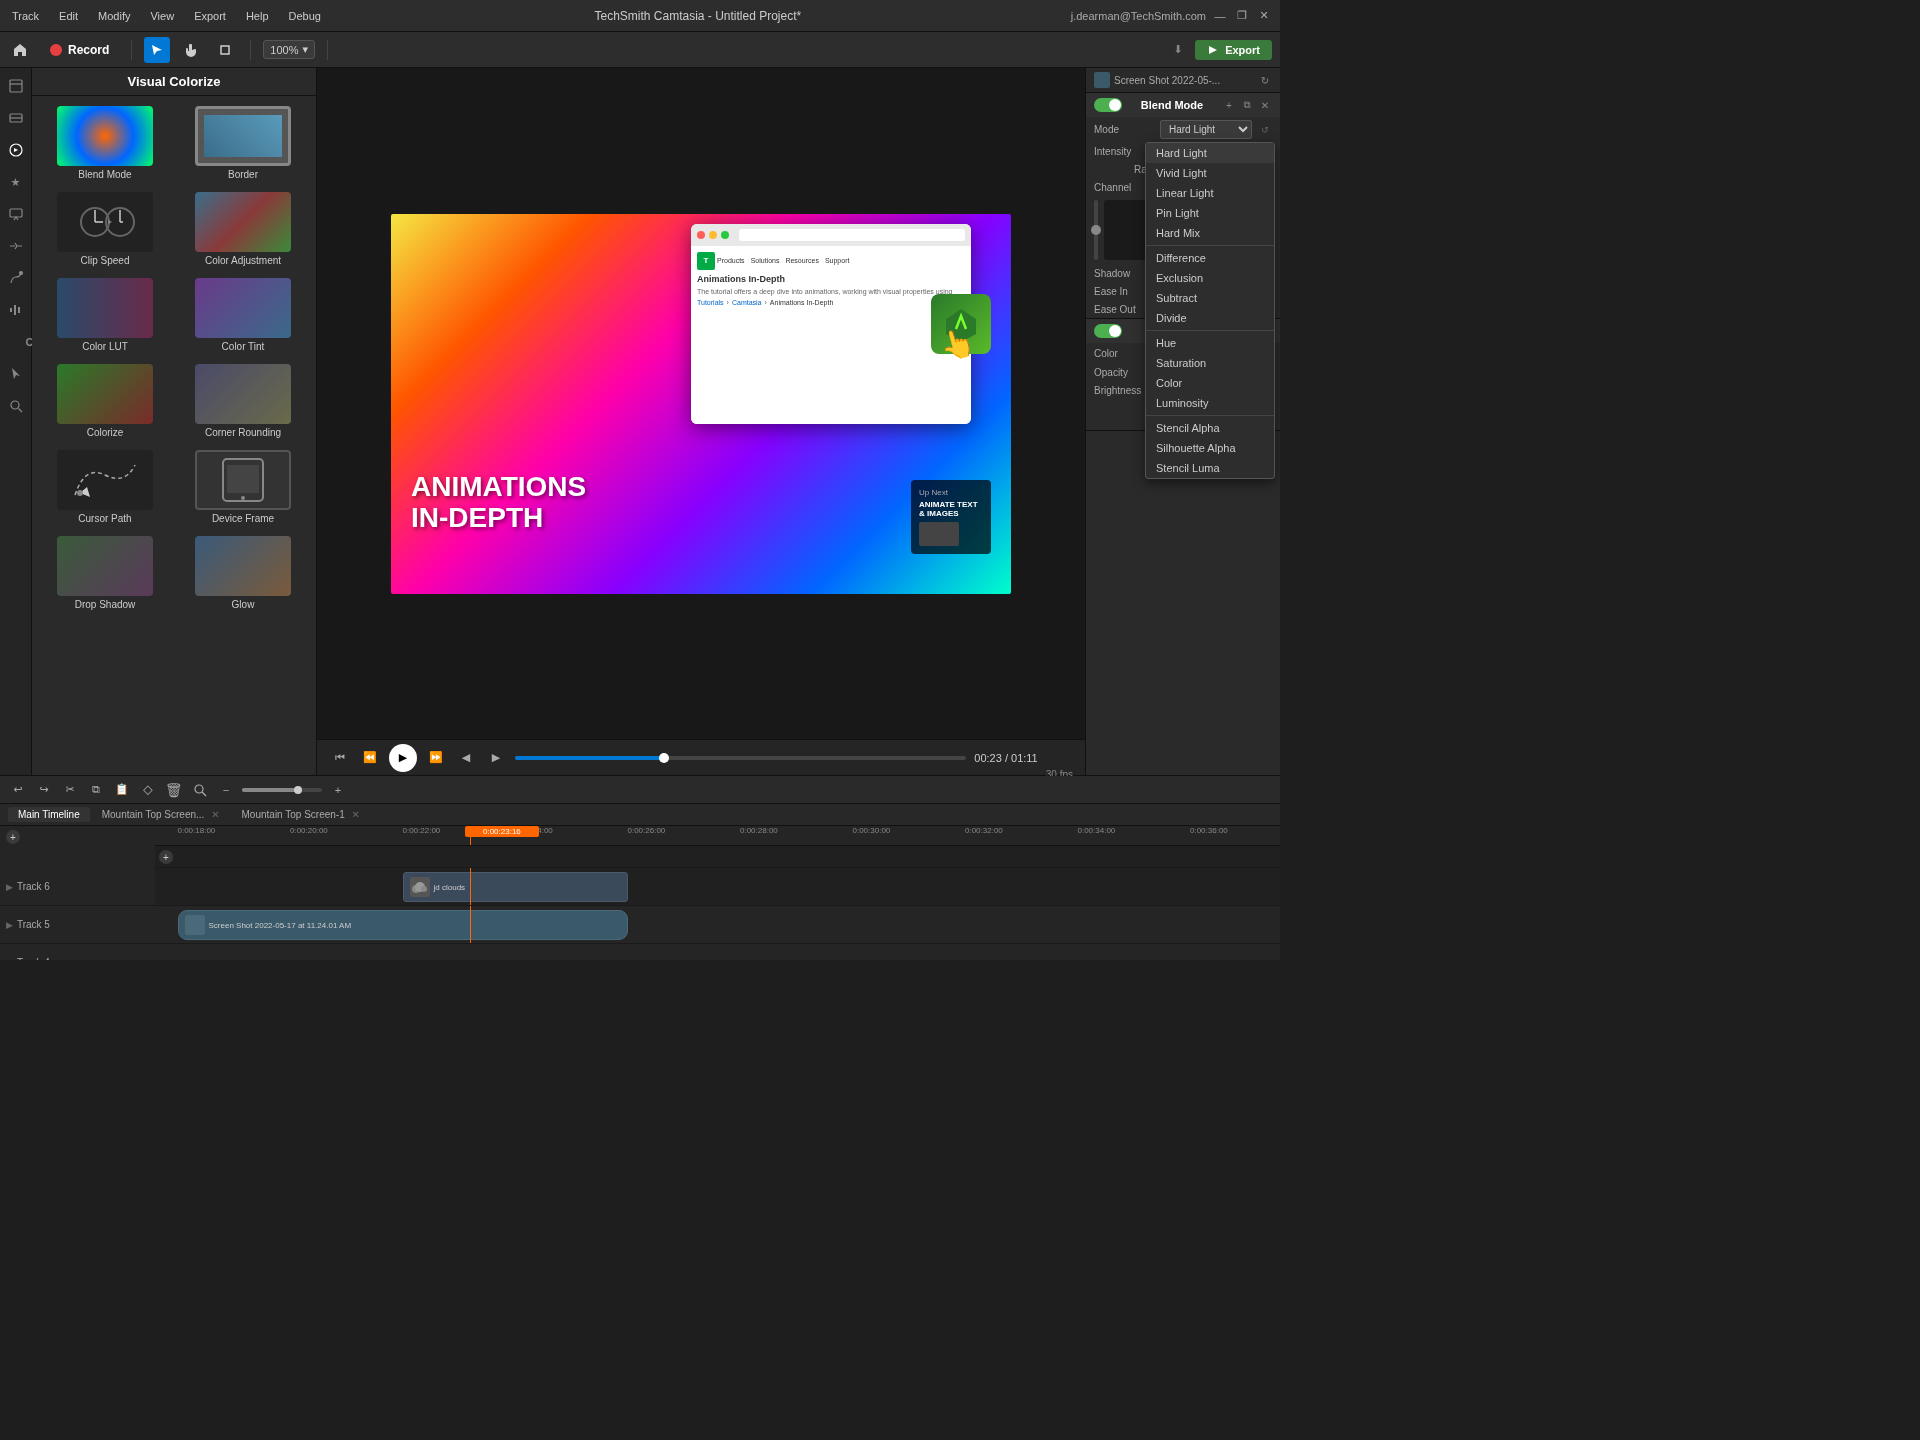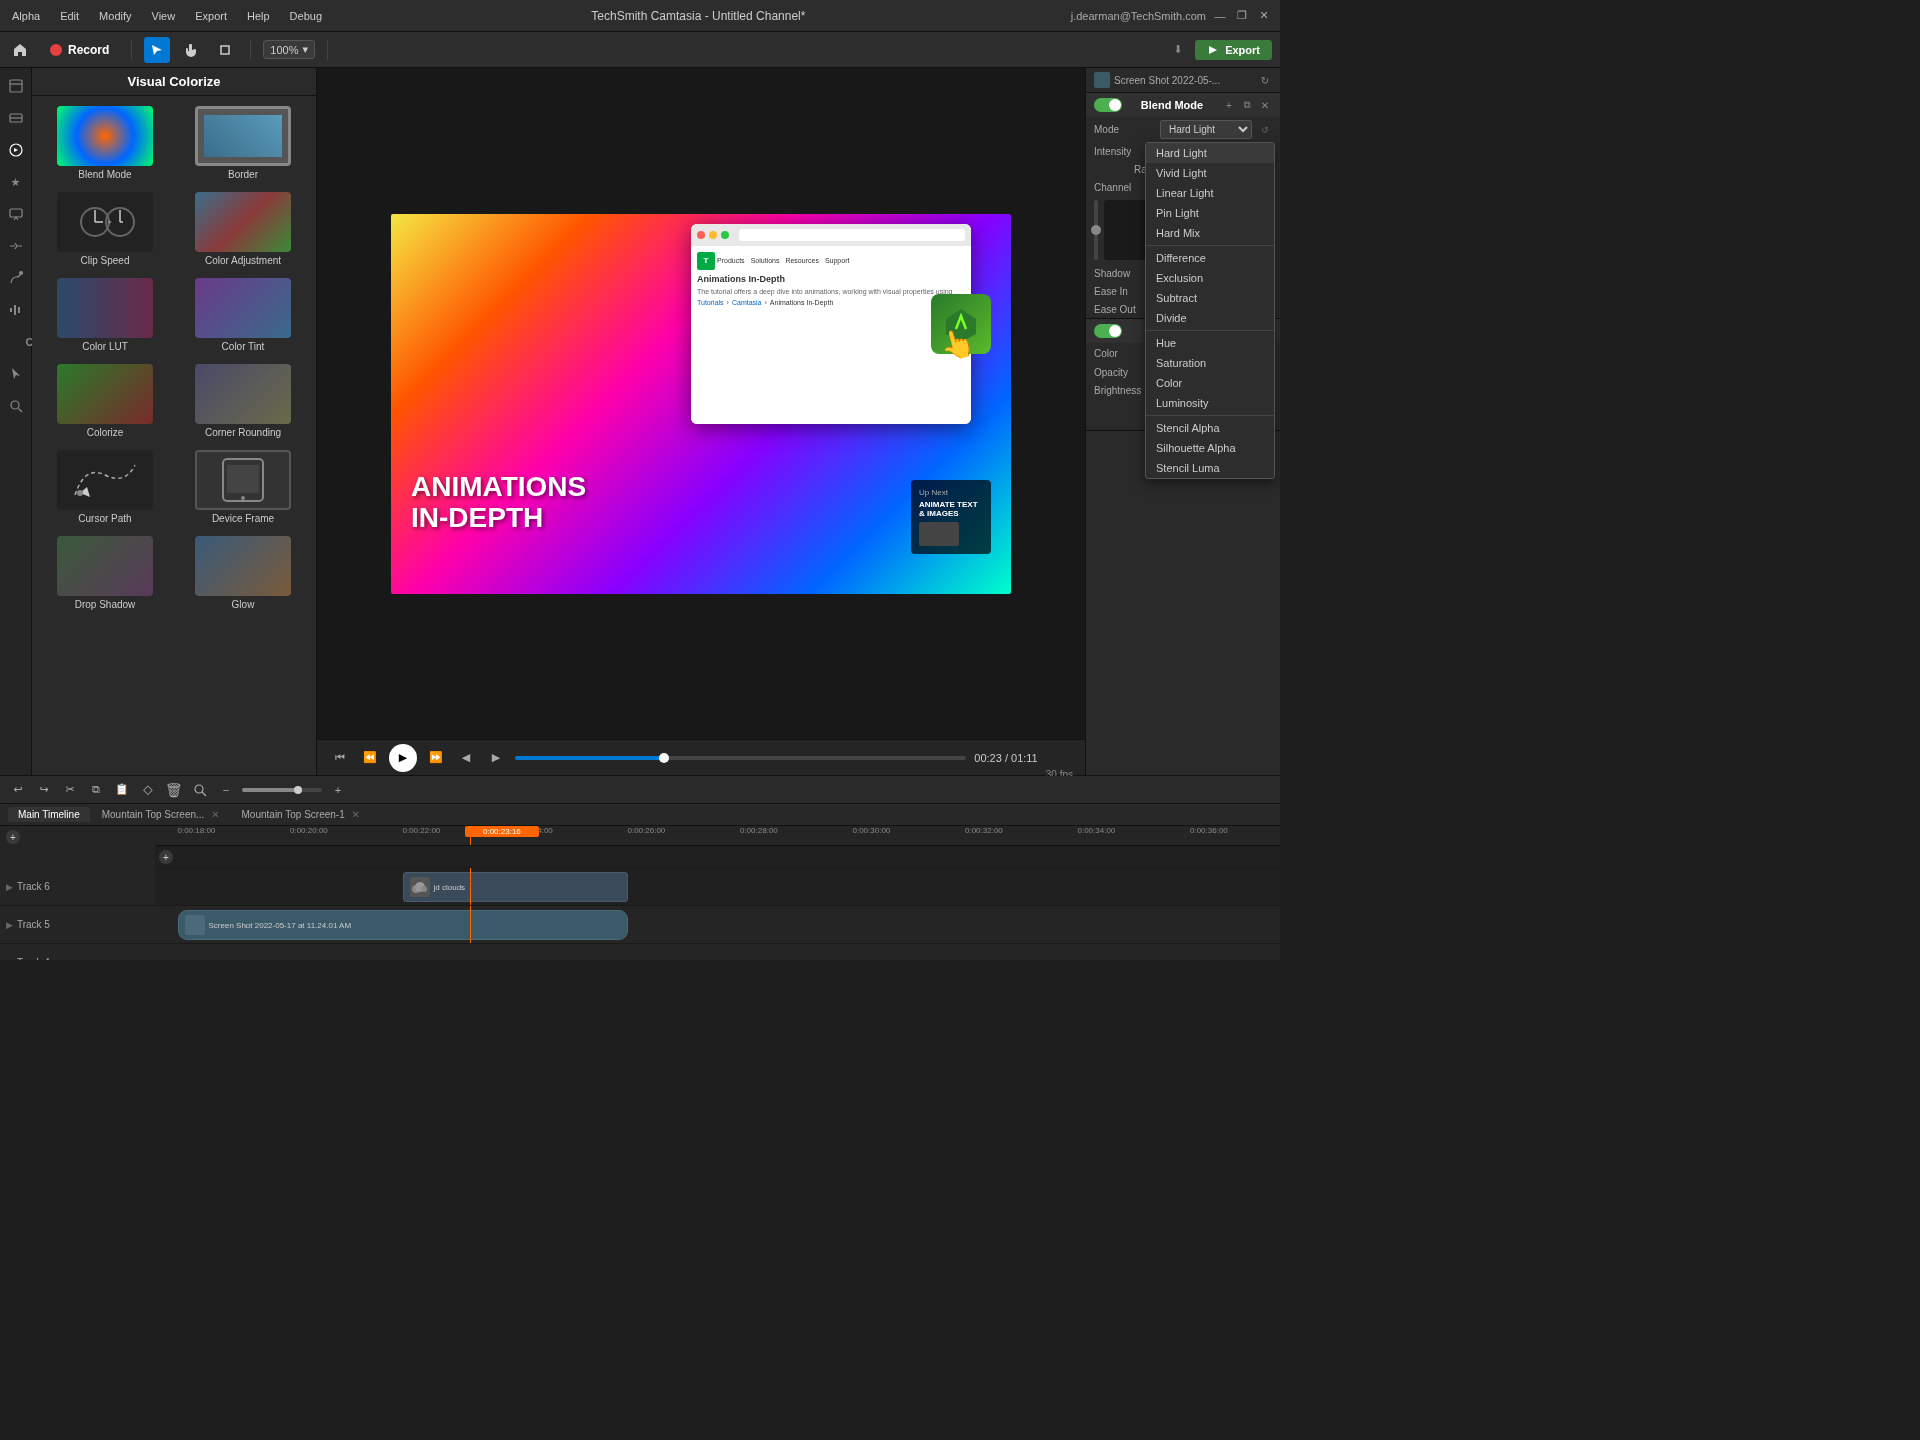--- a/index.html
+++ b/index.html
@@ -145,30 +145,30 @@
     
     .color-row { display: flex; align-items: center; padding: 3px 8px; gap: 6px; }
     .color-label { font-size: 10px; color: #aaa; width: 50px; }
   </style>
 </head>
 <body>
 
 <div class="titlebar">
   <div class="titlebar-left">
     <div class="titlebar-menu">
-      <span>Alpha</span>
+      <span>Track</span>
       <span>Edit</span>
       <span>Modify</span>
       <span>View</span>
       <span>Export</span>
       <span>Help</span>
       <span>Debug</span>
     </div>
   </div>
-  <div class="titlebar-center">TechSmith Camtasia - Untitled Channel*</div>
+  <div class="titlebar-center">TechSmith Camtasia - Untitled Project*</div>
   <div class="titlebar-right">
     <span>j.dearman@TechSmith.com</span>
     <div class="win-btn">—</div>
     <div class="win-btn">❐</div>
     <div class="win-btn win-close">✕</div>
   </div>
 </div>
 
 <div class="toolbar">
   <div class="sidebar-icon">

